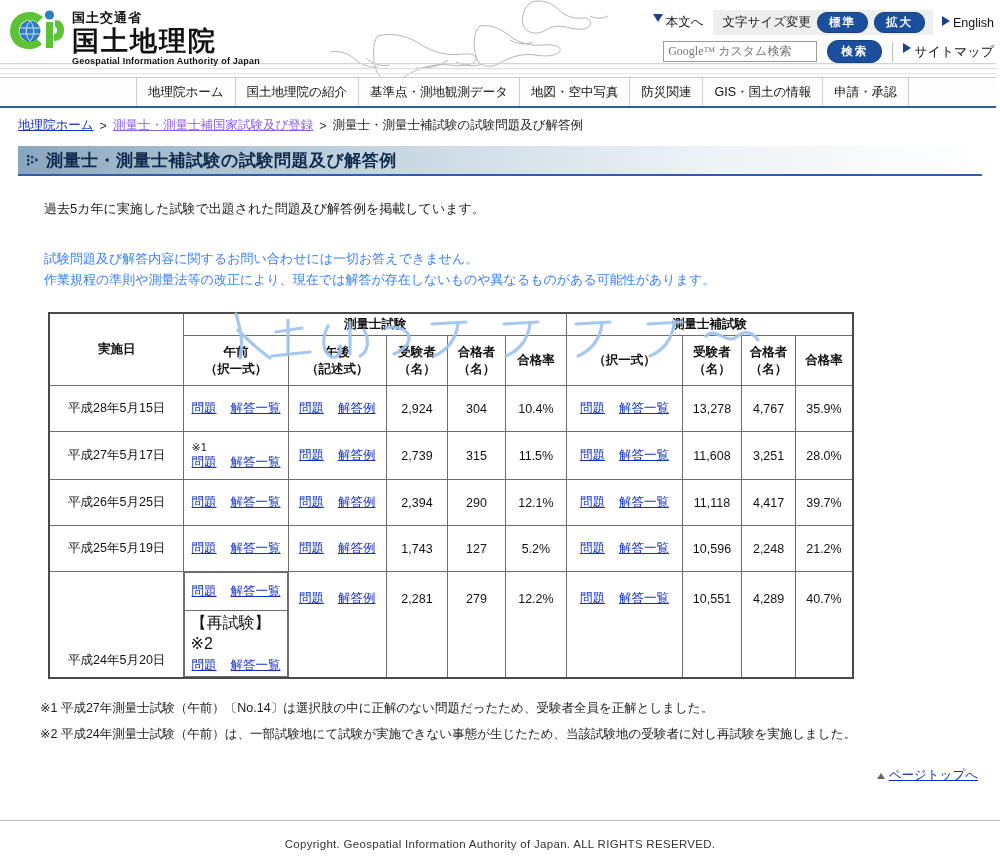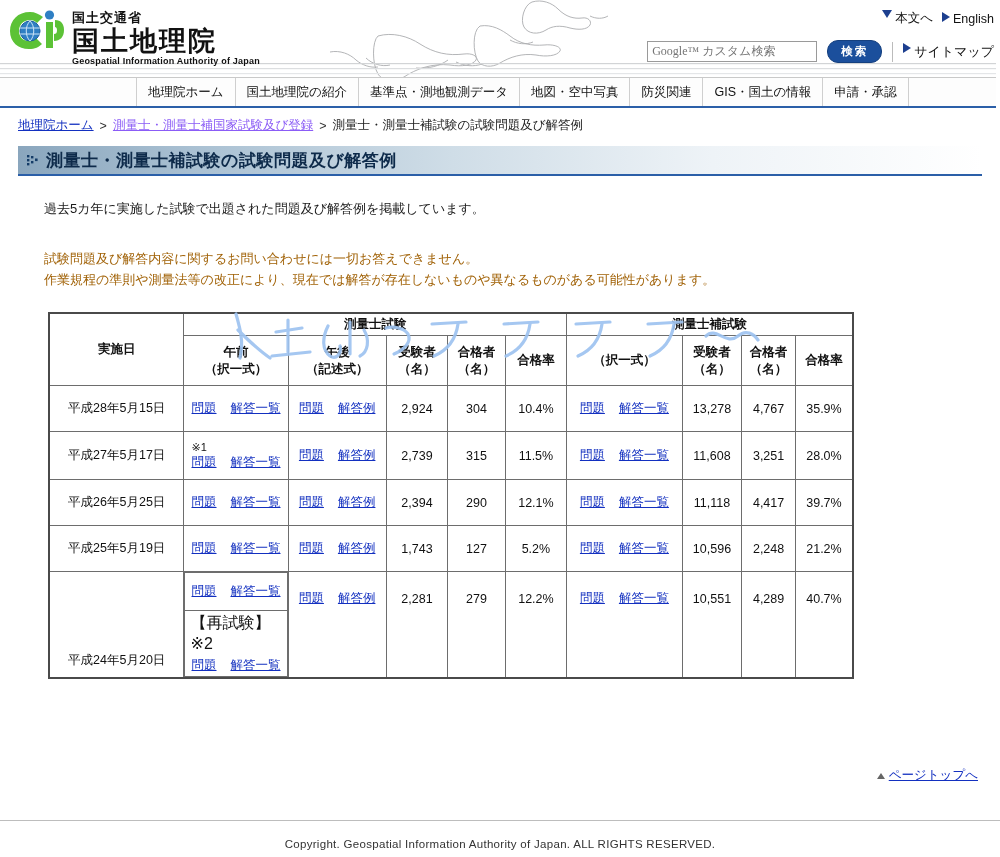--- a/index.html
+++ b/index.html
@@ -74,21 +74,21 @@
     background: #eeeeee; padding: 2px 8px 2px 10px;
   }
   .pill {
     display: inline-block;
     background: #1b4f9c; color: #fff;
     border-radius: 10px; padding: 2px 11px;
     font-size: 11.5px; font-weight: bold; letter-spacing: 2px;
     border: 1px solid #15407f;
   }
   .search-input {
-    width: 170px; height: 21px;
+    width: 154px; height: 21px;
     border: 1px solid #9a9a9a; background:#fff;
     font-size: 12px; color: #888; padding: 0 4px;
     font-family: "Liberation Serif", serif;
   }
   .search-btn {
     background: #1b4f9c; color:#fff; border:1px solid #15407f;
     border-radius: 11px; padding: 3px 13px;
     font-size: 11.5px; font-weight: bold; letter-spacing:2px;
     cursor: pointer; font-family: "Liberation Sans", sans-serif;
   }
@@ -132,21 +132,21 @@
     padding-left: 8px;
   }
   .title-arrow { width: 14px; height: 14px; margin-right: 6px; flex:0 0 auto; }
   .title-text {
     font-size: 17px; font-weight: bold; color: #0d2a4a;
     letter-spacing: .5px;
   }
 
   
   .lead { margin: 24px 0 0 44px; font-size: 13px; color:#1a1a1a; }
-  .notice { margin: 30px 16px 0 44px; font-size: 13px; color:#a16207; line-height: 21px; }
+  .notice { margin: 30px 16px 0 44px; font-size: 13px; color:#3b82f6; line-height: 21px; }
 
   
   .table-wrap { margin: 22px 0 0 48px; position: relative; width: 808px; }
   table.exam {
     border-collapse: collapse;
     width: 806px;
     background: #fff;
     border: 2px solid #4a4a4a;
   }
   table.exam th, table.exam td {
@@ -248,20 +248,25 @@
         <div class="logo-ministry">国土交通省</div>
         <div class="logo-main">国土地理院</div>
         <div class="logo-en">Geospatial Information Authority of Japan</div>
       </div>
     </div>
 
     <div class="util-row1">
       <span class="tri-link">
         <span class="tri"></span>
         <span>本文へ</span>
+      </span>
+      <span class="fontsize-box">
+        <span>文字サイズ変更</span>
+        <span class="pill">標準</span>
+        <span class="pill">拡大</span>
       </span>
       <span class="tri-link">
         <span class="tri-r"></span>
         <span>English</span>
       </span>
     </div>
 
     <div class="util-row2">
       <input class="search-input" type="text" placeholder="Google™ カスタム検索" style="">
       <button class="search-btn">検索</button>
@@ -526,20 +531,24 @@
         <path d="M312 18 C310 32 302 44 288 50"></path>
         <path d="M358 18 L392 16"></path>
         <path d="M384 18 C382 32 374 44 360 50"></path>
         <path d="M430 18 L464 16"></path>
         <path d="M456 18 C454 32 446 44 432 50"></path>
         <path d="M488 30 C498 20 508 40 520 30 C528 23 536 28 540 34"></path>
       </g>
     </svg>
   </div>
 
+  <div class="footnotes">
+    <div>※1  平成27年測量士試験（午前）〔No.14〕は選択肢の中に正解のない問題だったため、受験者全員を正解としました。</div>
+    <div>※2  平成24年測量士試験（午前）は、一部試験地にて試験が実施できない事態が生じたため、当該試験地の受験者に対し再試験を実施しました。</div>
+  </div>
 
   <div class="pagetop">
     <span class="up-tri"></span>
     <a>ページトップへ</a>
   </div>
 
   <div class="footer-rule"></div>
   <div class="copyright">Copyright. Geospatial Information Authority of Japan. ALL RIGHTS RESERVED.</div>
   <div class="scroll-edge"></div>
 </div>

